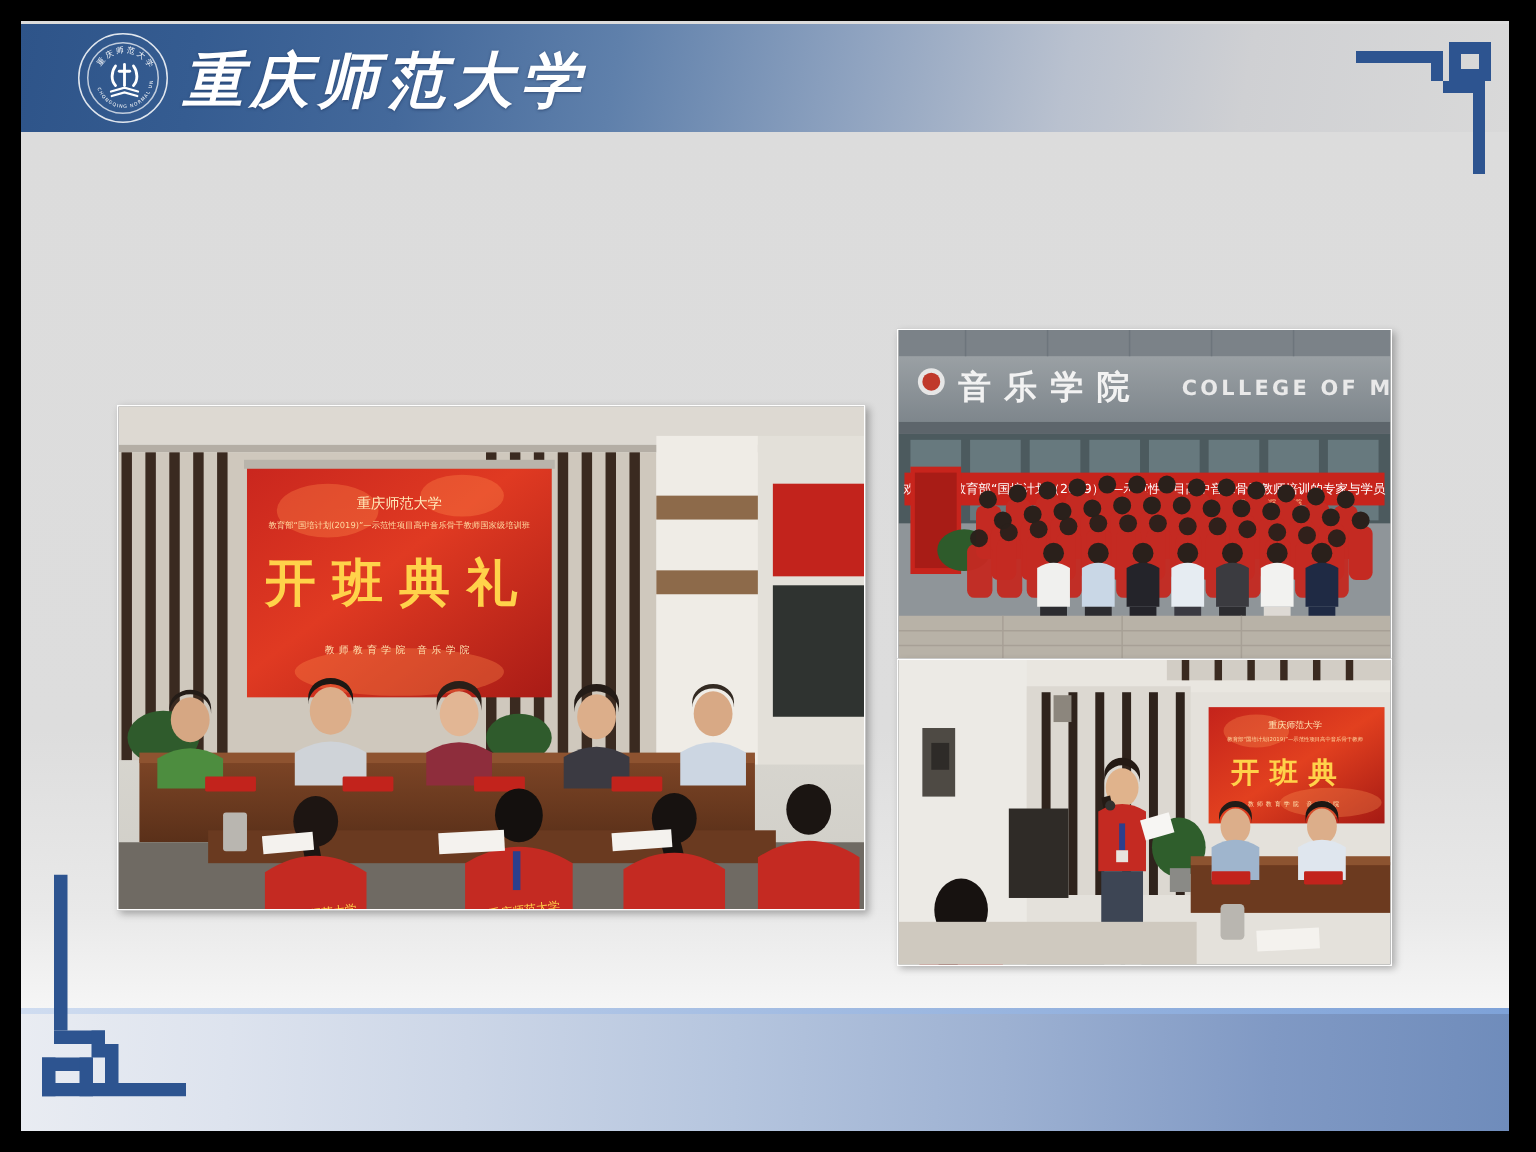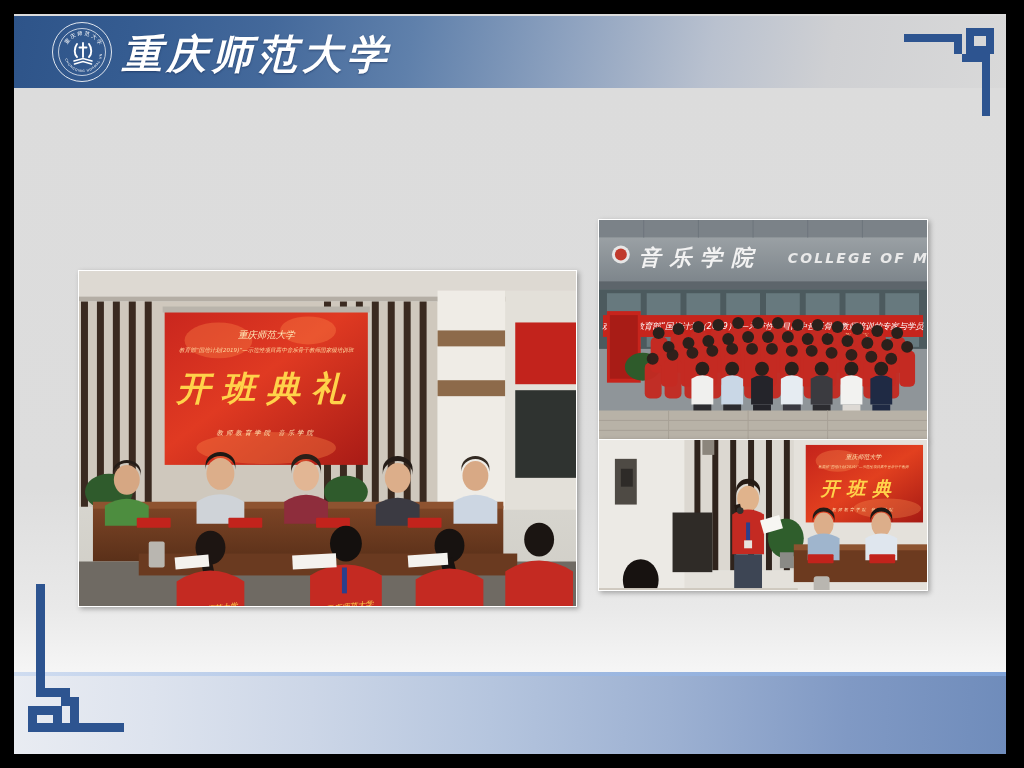--- a/index.html
+++ b/index.html
@@ -104,26 +104,25 @@
   .ornament-bl { position: absolute; left: 14px; bottom: 18px; }
 
   
   .photo {
     position: absolute;
     overflow: hidden;
     background: #777;
     box-shadow: 2px 2px 5px rgba(0,0,0,0.30);
     border: 1px solid #ffffff;
     box-sizing: border-box;
-    font-style: italic;
   }
 
   .photo-main   { left: 64px;  top: 182px; width: 499px; height: 337px; }
   .photo-group  { left: 584px; top: 131px; width: 330px; height: 221px; }
-  .photo-speak  { left: 584px; top: 351px; width: 330px; height: 152px; }
+  .photo-speak  { left: 584px; top: 351px; width: 330px; height: 205px; }
 
   .photo svg { display: block; width: 100%; height: 100%; }
 
   
   .caption {
     position: absolute;
     left: 64px;
     top: 592px;
     width: 880px;
     text-align: center;

